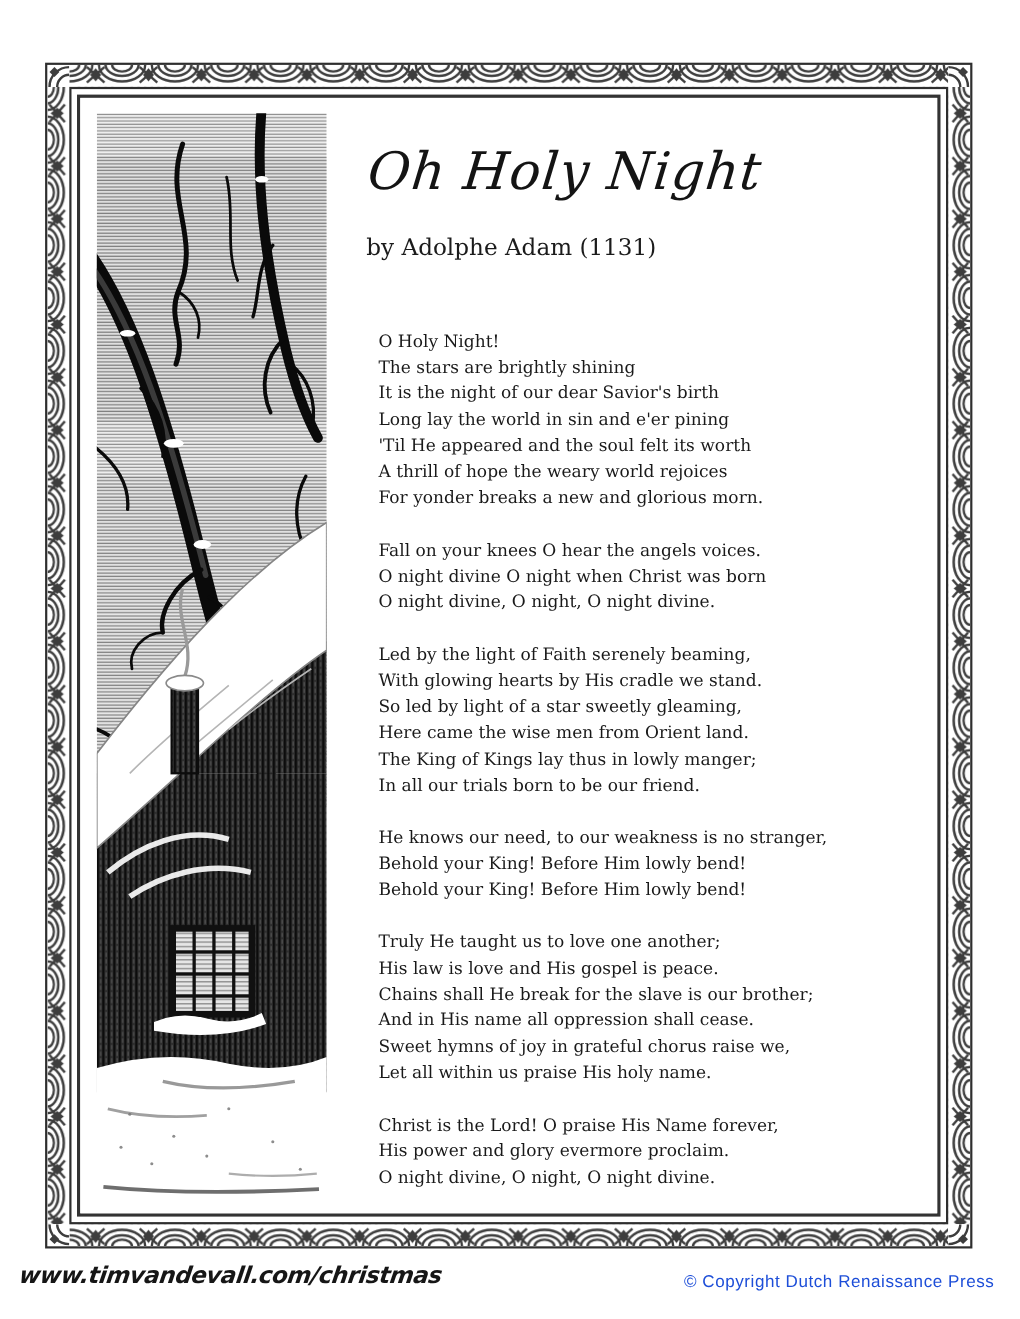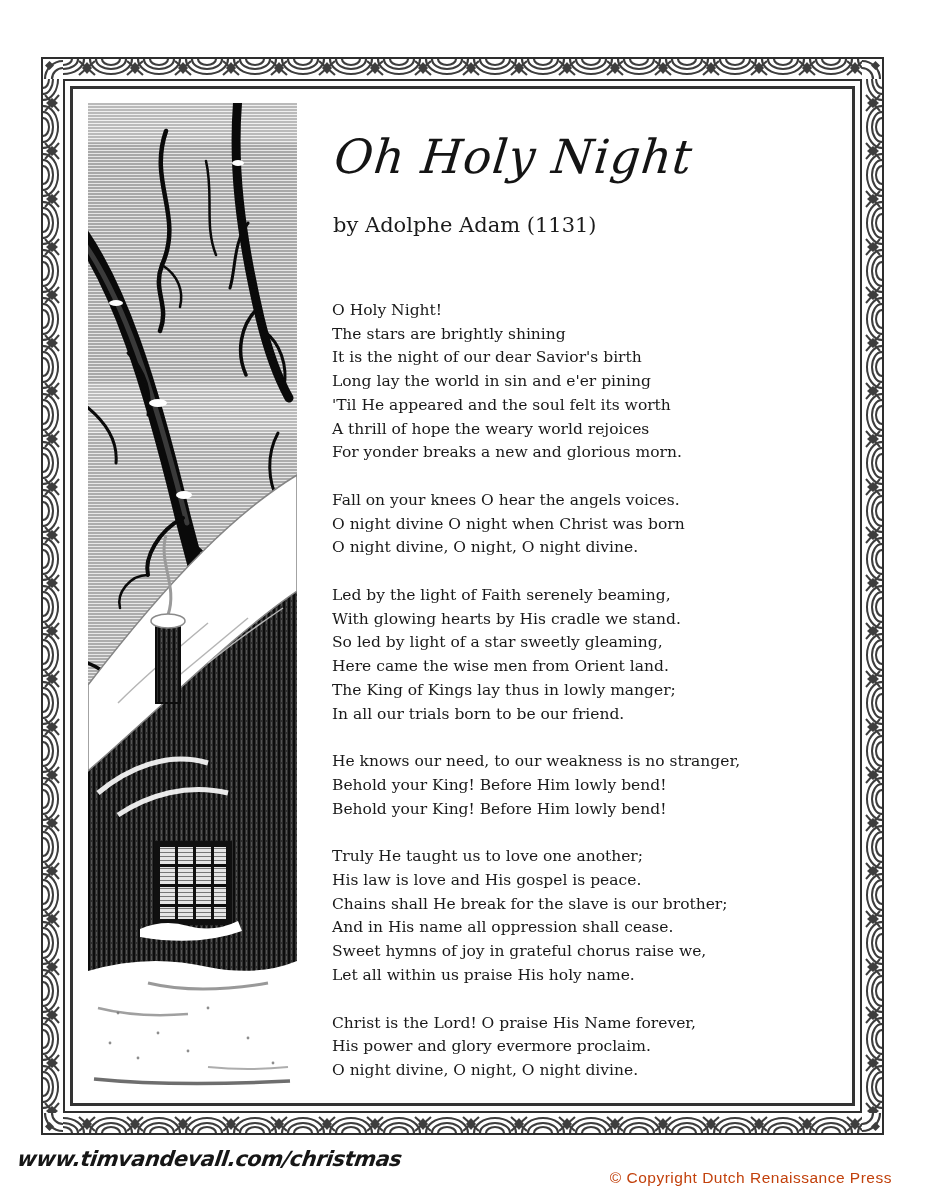--- a/index.html
+++ b/index.html
@@ -34,29 +34,29 @@
   
   .text-col{position:absolute;left:259px;top:0;width:440px;}
   .title{position:absolute;left:0;top:42px;margin:0;
          font:italic 400 47px/1.1 "DejaVu Serif",serif;
          letter-spacing:1px;transform:skewX(-6deg);transform-origin:0 100%;
          white-space:nowrap;color:#141414;}
   .byline{position:absolute;left:1px;top:124px;margin:0;
           font:400 21px/1.2 "DejaVu Serif",serif;color:#1b1b1b;}
   .lyrics{position:absolute;left:0;top:210px;width:440px;
           font:400 15.5px/23.7px "DejaVu Serif",serif;color:#191919;}
-  .lyrics p.verse{margin:0 0 24px 0;}
+  .lyrics p.verse{margin:0 0 24px 12px;}
   .lyrics p.verse:last-child{margin-bottom:0;}
 
   
   .footer-url{position:absolute;left:16px;top:1147px;margin:0;
       font:italic 700 21px/1.2 "DejaVu Sans",sans-serif;letter-spacing:-0.5px;
       transform:skewX(-8deg);transform-origin:0 100%;color:#161616;white-space:nowrap;}
-  .footer-copy{position:absolute;right:19px;top:1153px;margin:16px;
-      font:400 15.5px/1.2 "Liberation Sans",sans-serif;color:#c2410c;
+  .footer-copy{position:absolute;right:19px;top:1153px;margin:4px;
+      font:400 15.5px/1.2 "Liberation Sans",sans-serif;color:#1d4ed8;
       letter-spacing:0.5px;white-space:nowrap;}
 </style>
 </head>
 <body>
 
 <div class="frame">
 
   <div class="band band-top">
     <svg width="799" height="20" xmlns="http://www.w3.org/2000/svg">
       <defs>

